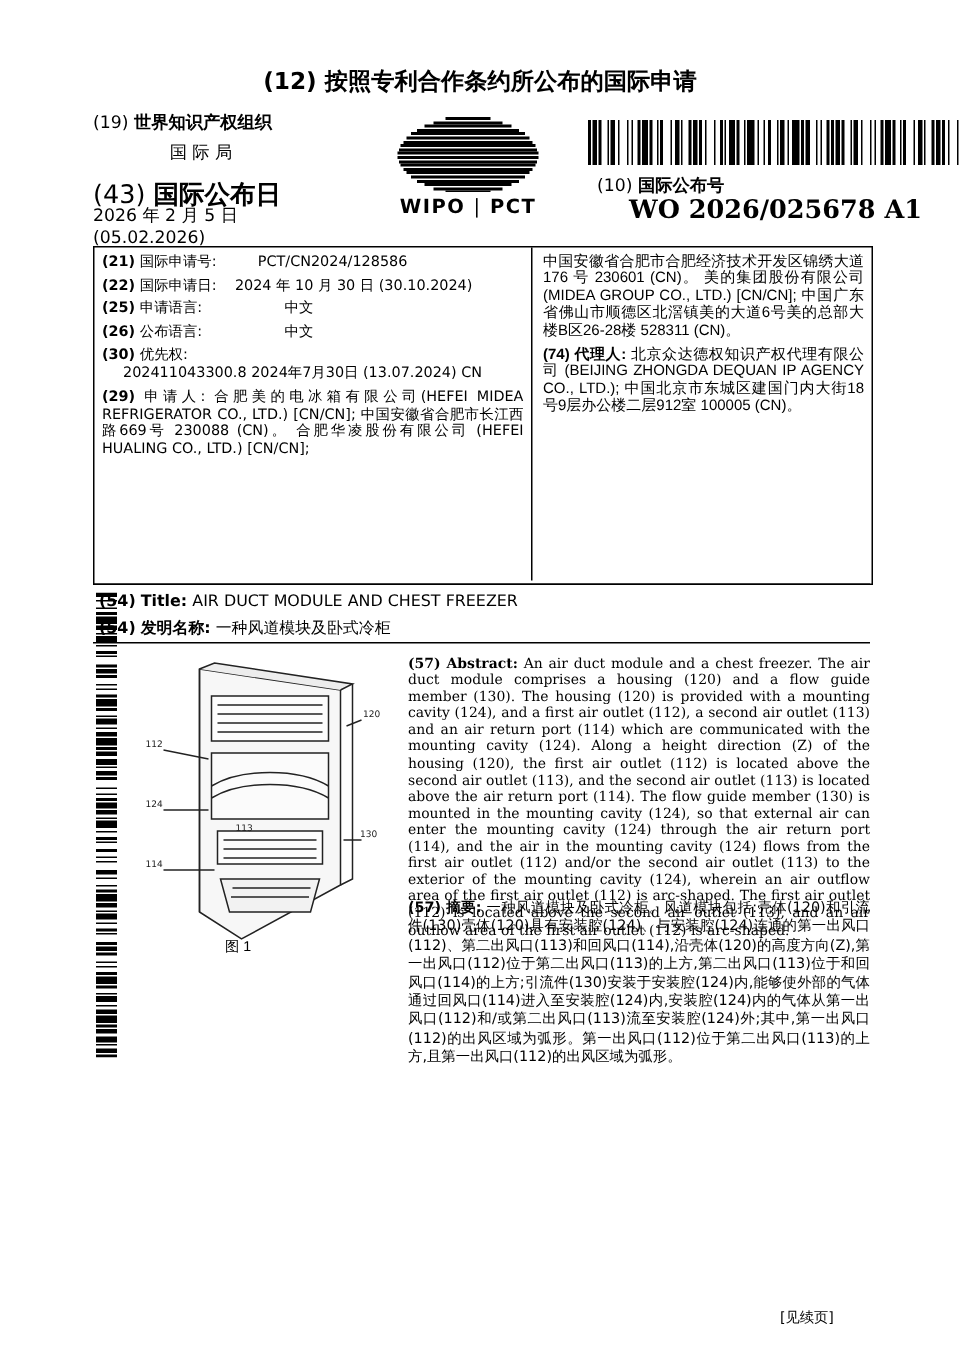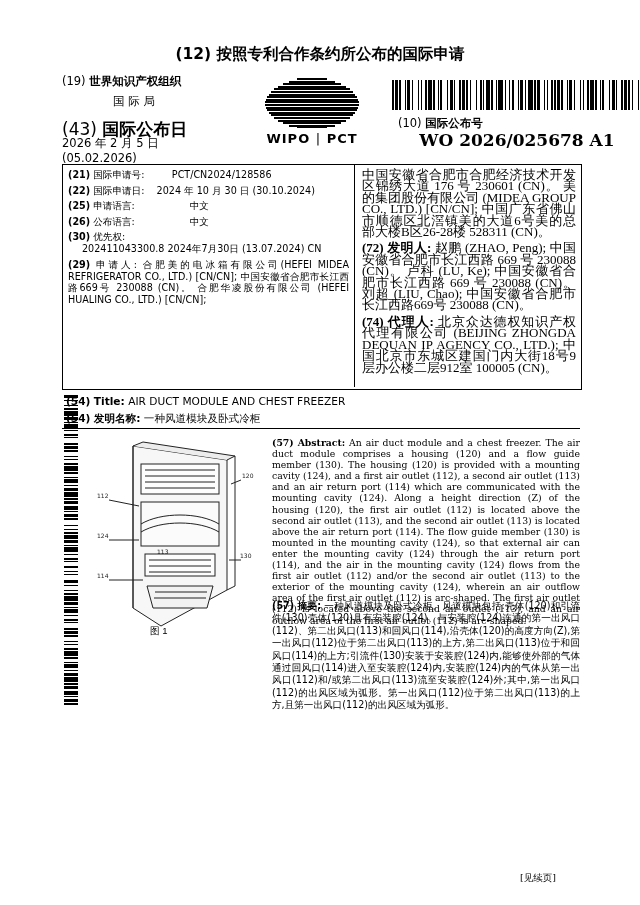--- a/index.html
+++ b/index.html
@@ -49,21 +49,21 @@
   .bibbox{position:absolute;left:62px;top:164px;width:518px;height:224px;border:1px solid #000;}
   .bib-left{position:absolute;left:0;top:0;width:292px;height:222px;border-right:1px solid #000;padding:4px 5px 0 5px;box-sizing:border-box;}
   .bib-right{position:absolute;left:293px;top:0;width:225px;height:222px;padding:4px 5px 0 6px;box-sizing:border-box;}
 
   .fld{font-size:9.6px;line-height:11.6px;margin-bottom:4px;font-family:"DejaVu Sans", sans-serif;}
   .fld .num{font-weight:bold;}
   .ipc{font-family:"DejaVu Serif", serif;font-style:italic;font-weight:bold;font-size:10px;}
   .ipc-row{margin-left:14px;line-height:13px;}
   .ipc-row .a{display:inline-block;width:120px;}
 
-  .rfld{font-size:13px;line-height:11.4px;margin-bottom:5px;font-family:Liberation Serif, serif;text-align:justify;}
+  .rfld{font-size:10px;line-height:11.4px;margin-bottom:5px;font-family:Liberation Sans, sans-serif;text-align:justify;}
   .rfld b{font-weight:bold;}
 
   
   .t54a{position:absolute;left:66px;top:395px;font-size:10.6px;font-family:"DejaVu Sans", sans-serif;}
   .t54a b{font-weight:bold;}
   .t54b{position:absolute;left:66px;top:412px;font-size:10.6px;font-family:"DejaVu Sans", sans-serif;}
   .t54b b{font-weight:bold;}
   .rule{position:absolute;left:62px;top:389px;width:518px;height:1px;background:#000;}
   .rule2{position:absolute;left:62px;top:428px;width:518px;height:1px;background:#000;}
 
@@ -249,25 +249,20 @@
         <span class="num">(29)</span>
         <span>申请人:</span>
         <span>合肥美的电冰箱有限公司(HEFEI MIDEA REFRIGERATOR CO., LTD.) [CN/CN]; 中国安徽省合肥市长江西路669号 230088 (CN)。 合肥华凌股份有限公司 (HEFEI HUALING CO., LTD.) [CN/CN];</span>
       </div>
 
     </div>
 
     <div class="bib-right">
       <div class="rfld">中国安徽省合肥市合肥经济技术开发区锦绣大道 176 号 230601 (CN)。 美的集团股份有限公司 (MIDEA GROUP CO., LTD.) [CN/CN]; 中国广东省佛山市顺德区北滘镇美的大道6号美的总部大楼B区26-28楼 528311 (CN)。</div>
 
-      <div class="rfld">
-        <b>(72)</b>
-        <b>发明人:</b>
-        <span>赵鹏 (ZHAO, Peng); 中国安徽省合肥市长江西路 669 号 230088 (CN)。 卢科 (LU, Ke); 中国安徽省合肥市长江西路 669 号 230088 (CN)。 刘超 (LIU, Chao); 中国安徽省合肥市长江西路669号 230088 (CN)。</span>
-      </div>
 
       <div class="rfld">
         <b>(74)</b>
         <b>代理人:</b>
         <span>北京众达德权知识产权代理有限公司 (BEIJING ZHONGDA DEQUAN IP AGENCY CO., LTD.); 中国北京市东城区建国门内大街18号9层办公楼二层912室 100005 (CN)。</span>
       </div>
     </div>
   </div>
 
   <div class="rule"></div>

